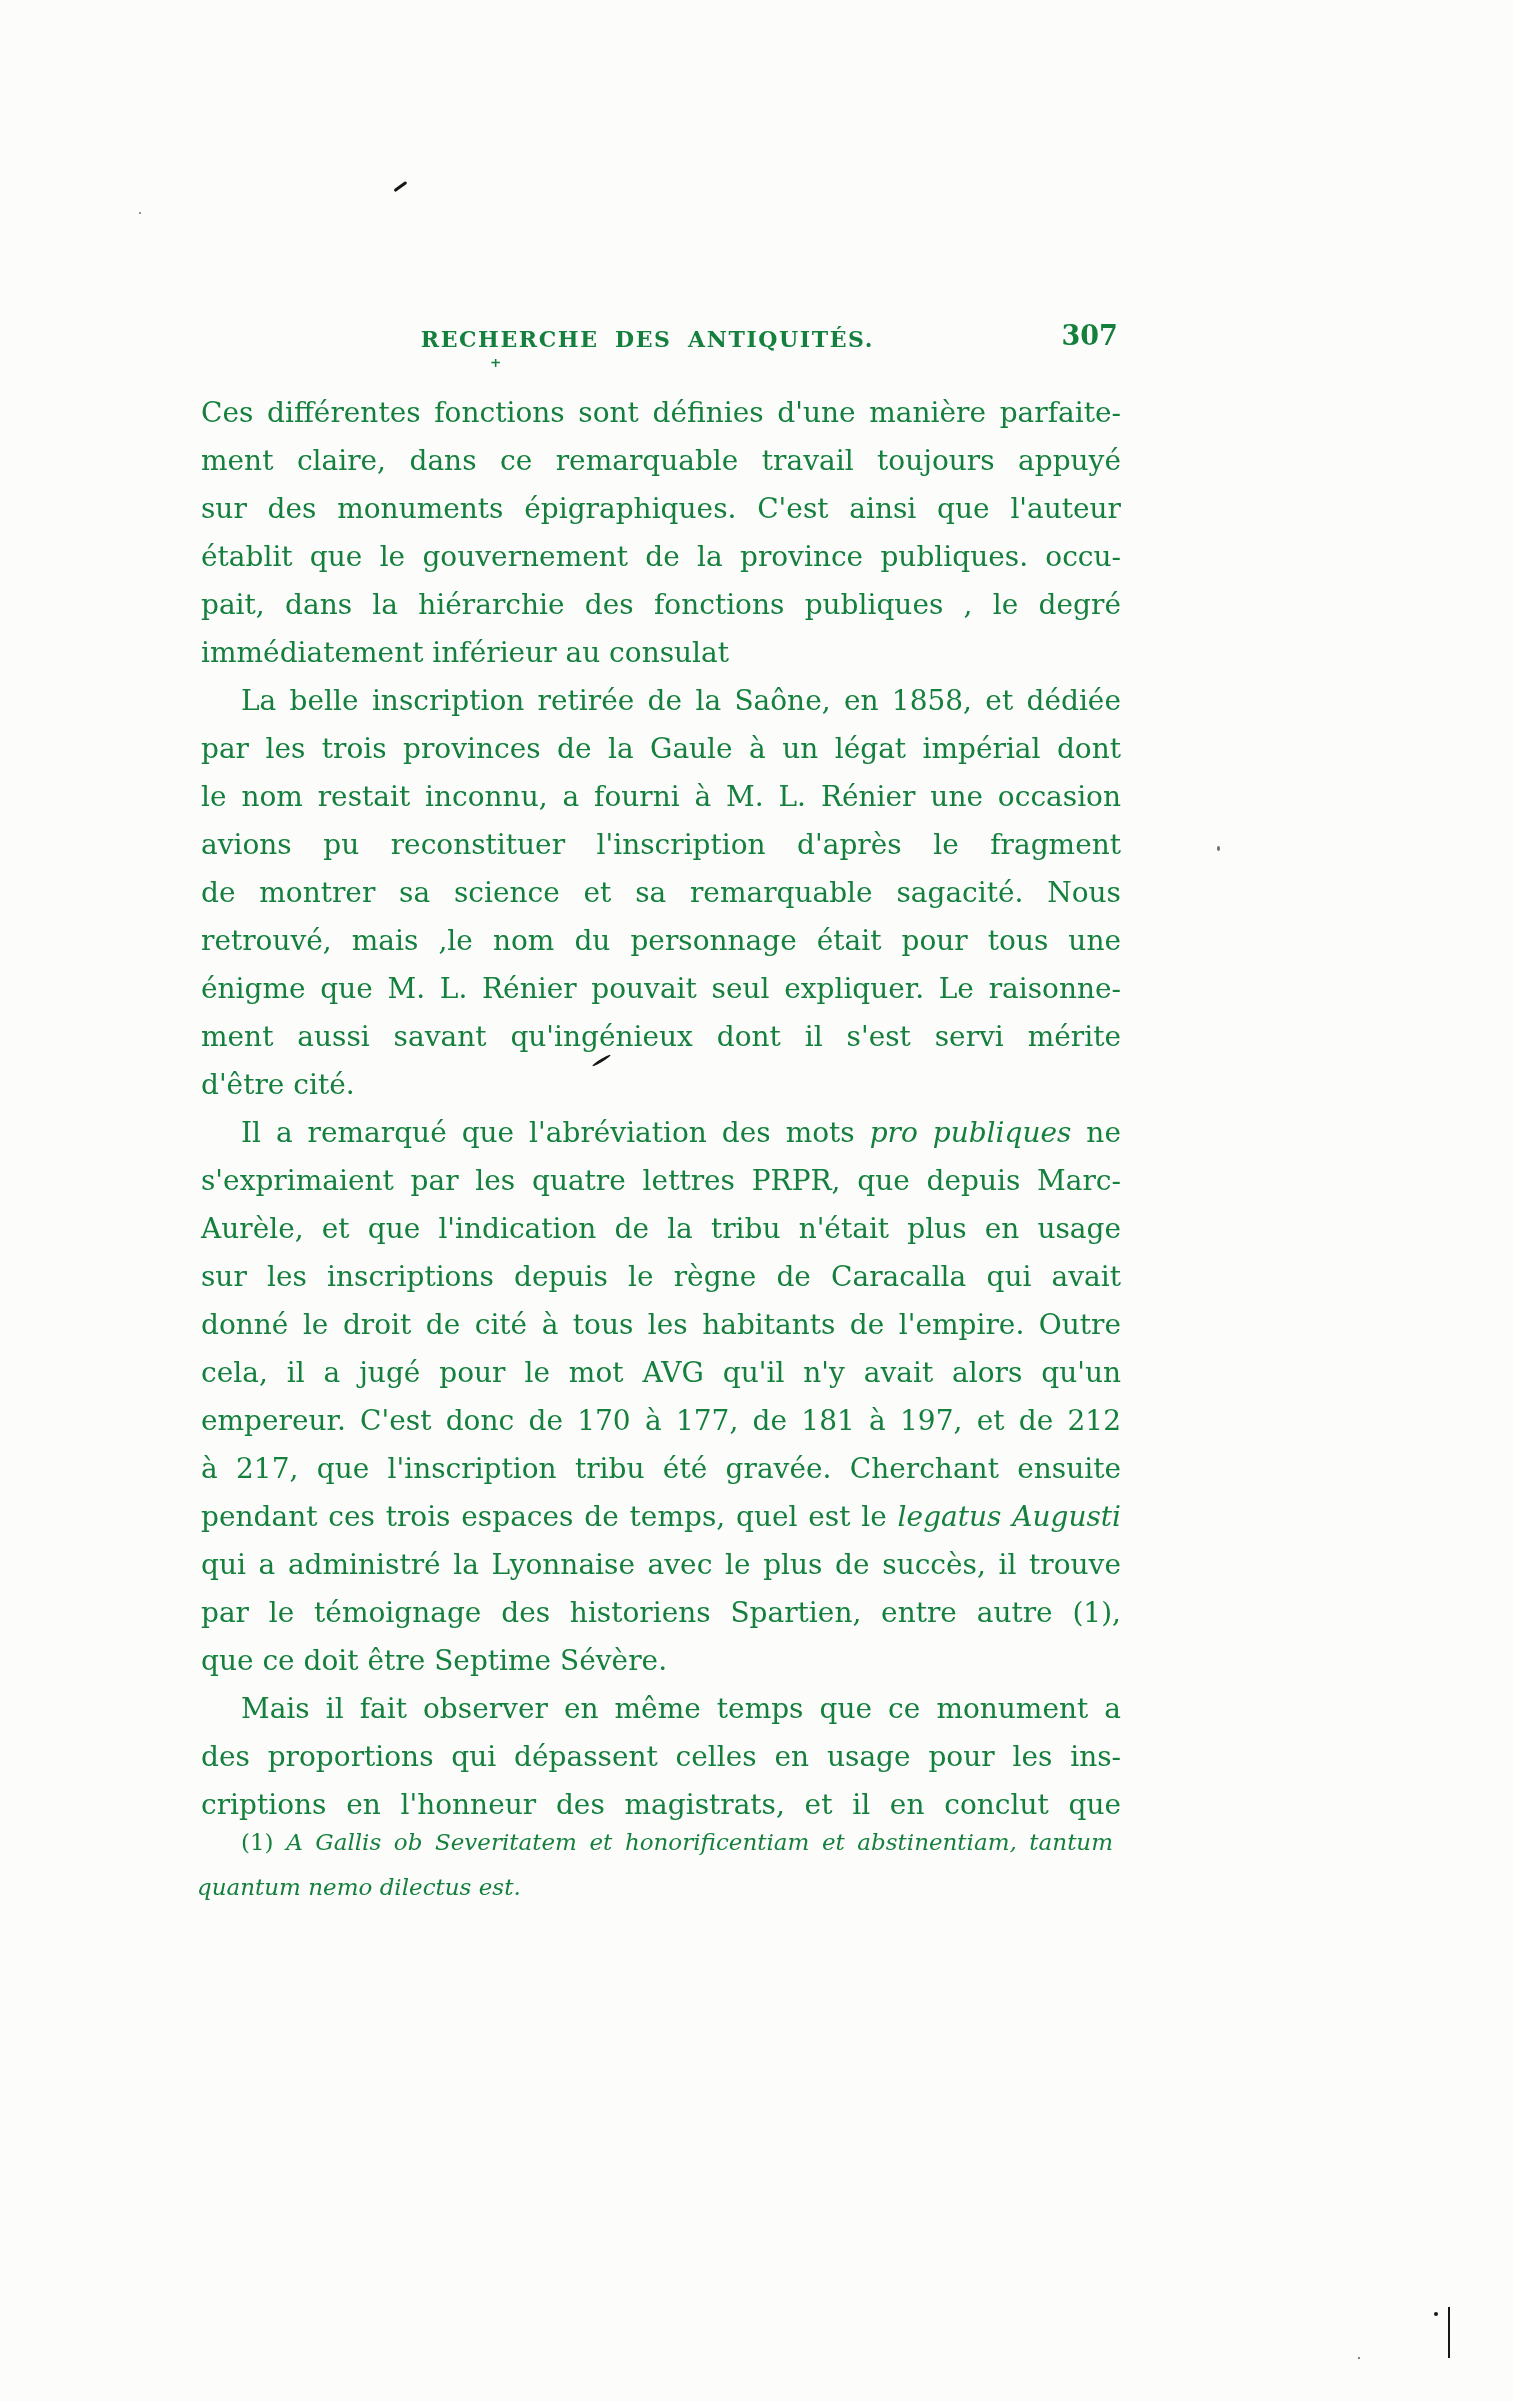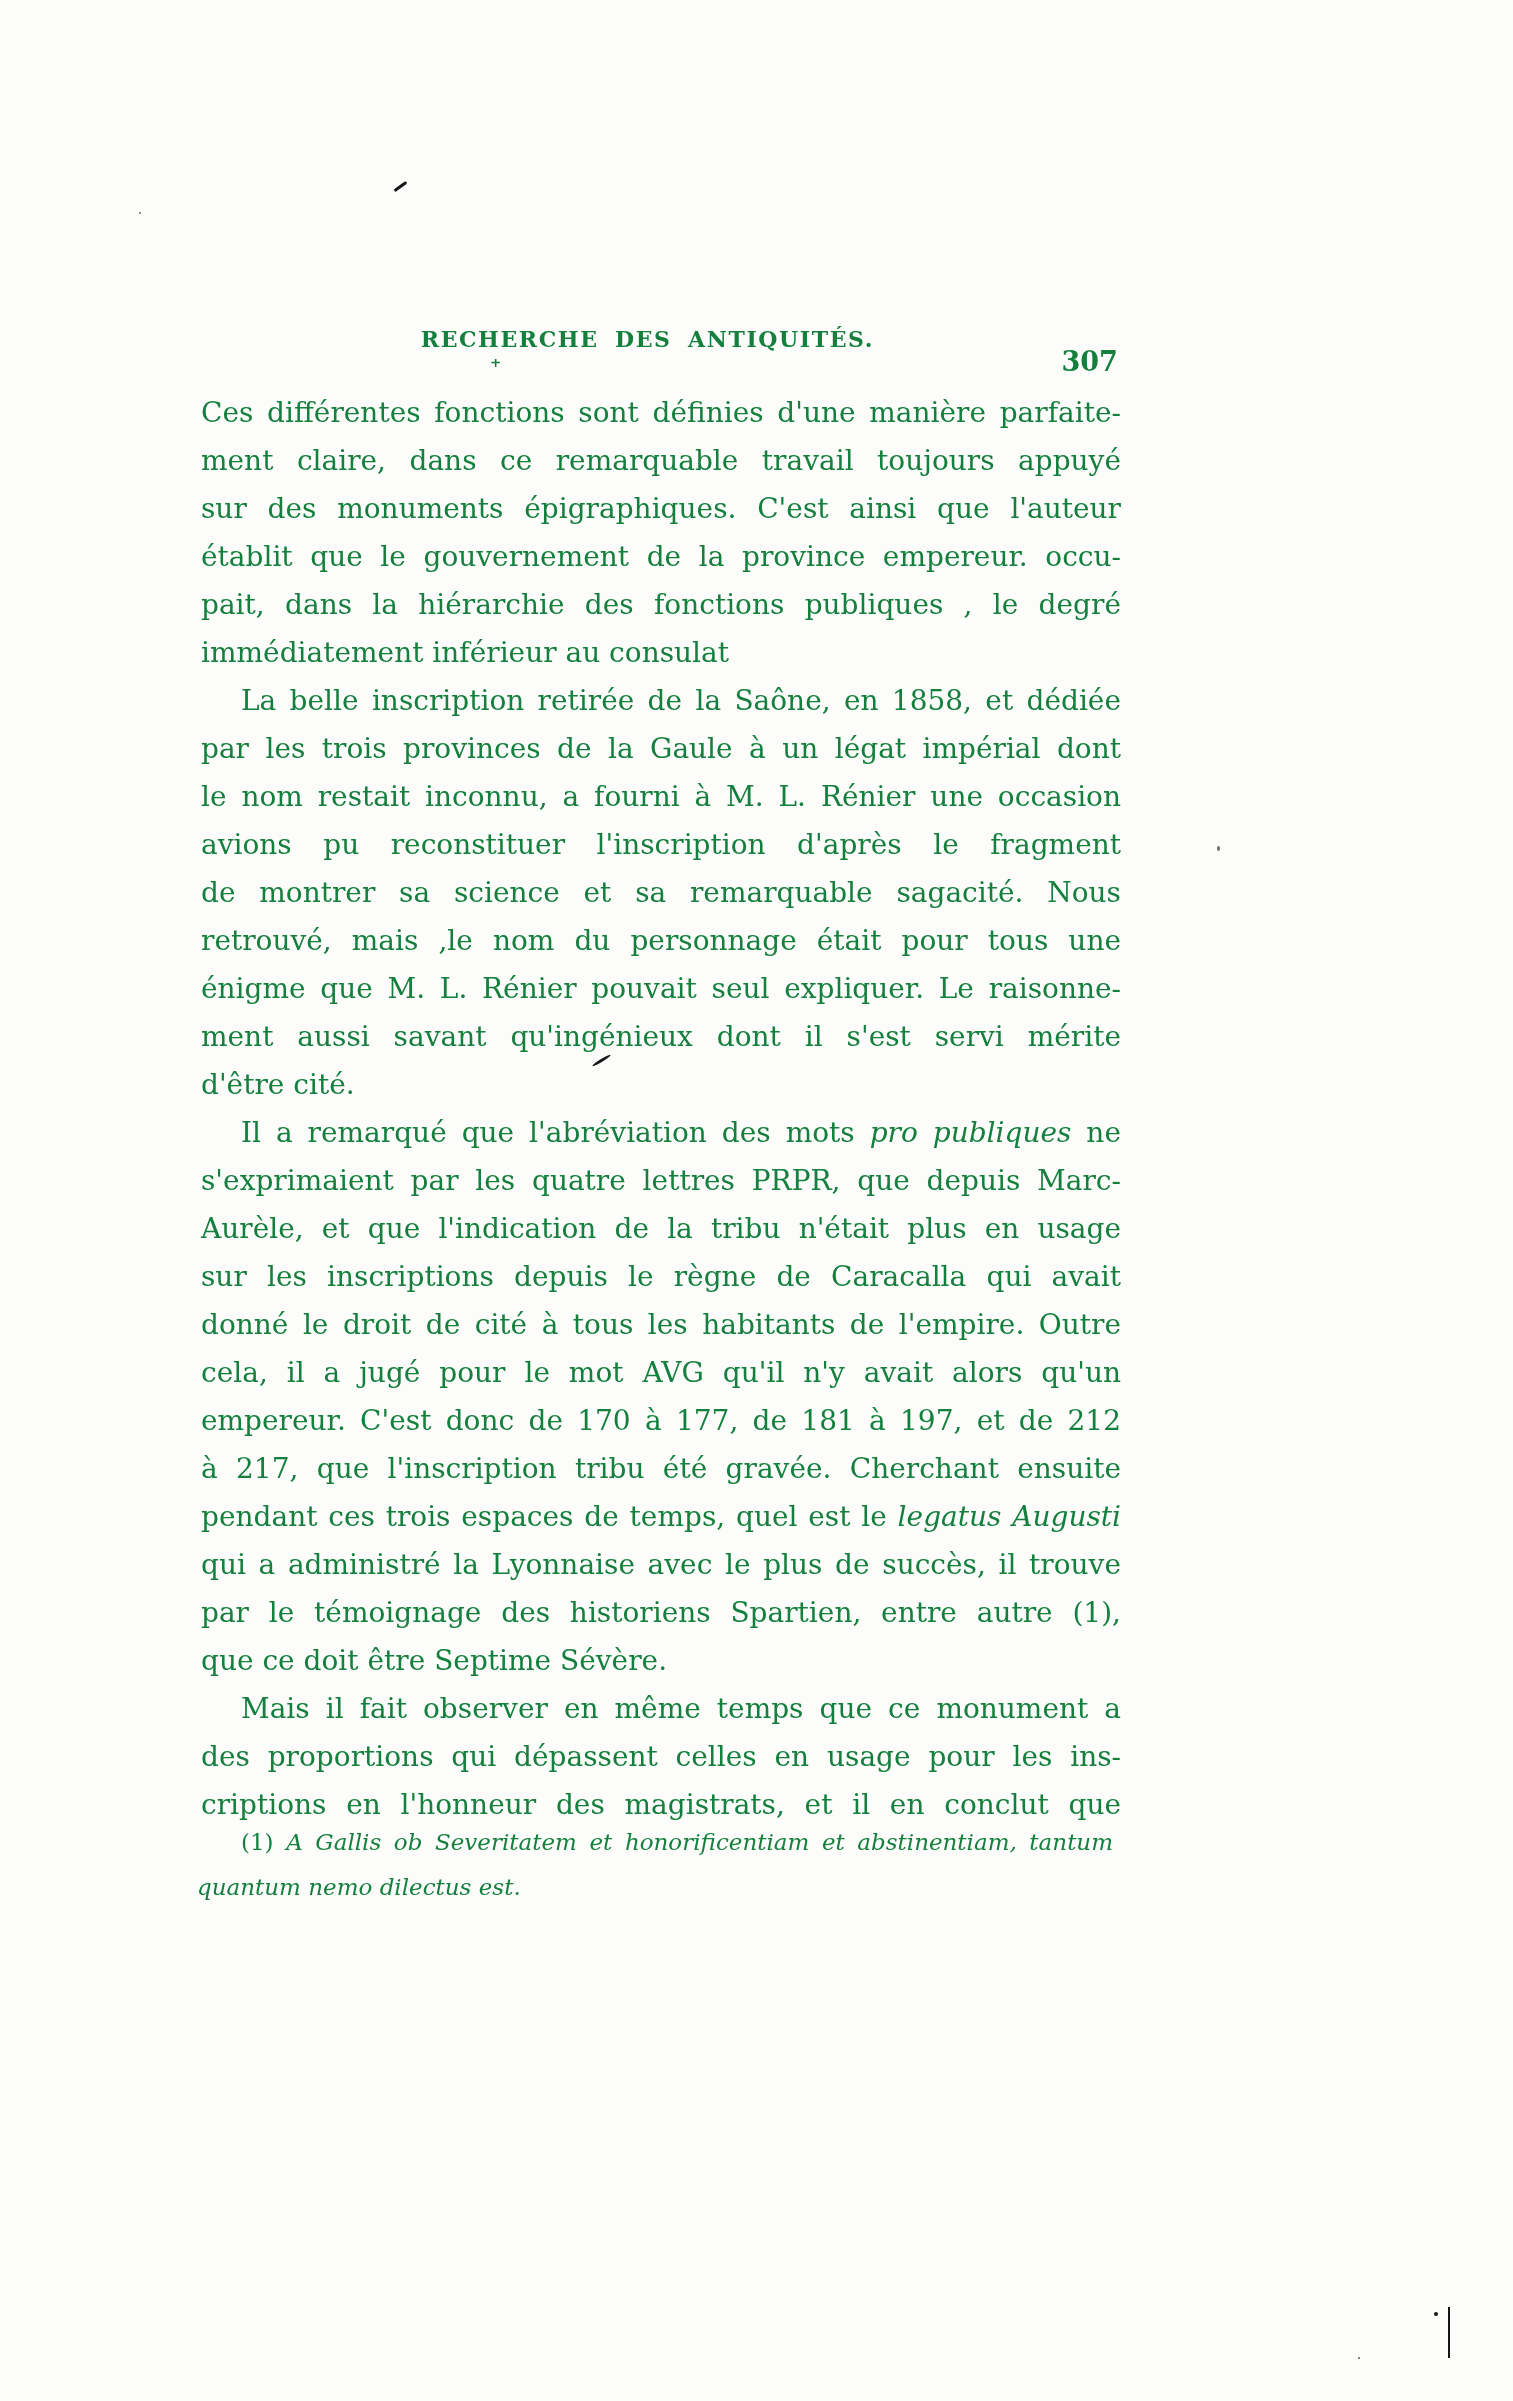--- a/index.html
+++ b/index.html
@@ -7,21 +7,21 @@
     position:relative; width:1514px; height:2401px;
     background:#fcfcfb; color:#15803d; overflow:hidden;
     font-family:"DejaVu Serif", serif;
   }
   .header-row { position:absolute; left:201px; top:320px; width:920px; height:41px; }
   .header-title {
     position:absolute; left:50%; top:6.4px; transform:translateX(-53%);
     font-size:22px; font-weight:700; letter-spacing:1.6px; word-spacing:7.2px;
     white-space:nowrap;
   }
-  .page-number { position:absolute; right:3.2px; top:0px; font-size:27px; font-weight:700;margin-top:26px; }
+  .page-number { position:absolute; right:3.2px; top:0px; font-size:27px; font-weight:700; }
   .body-text {
     position:absolute; left:201px; top:389px; width:920px;
     font-size:28px; line-height:48px;
   }
   .body-text .line { height:48px; text-align:justify; text-align-last:justify; }
   .body-text .line.end { text-align-last:left; }
   .line.ind { text-indent:40px; }
   .it { font-style:italic; }
   .footnote {
     position:absolute; left:197px; top:1820px; width:916px;
@@ -48,21 +48,21 @@
 
   <div class="header-row">
     <div class="header-title">RECHERCHE DES ANTIQUITÉS.</div>
     <div class="page-number">307</div>
   </div>
 
   <div class="body-text">
       <div class="line"><span>Ces différentes fonctions sont définies d'une manière parfaite-</span></div>
       <div class="line"><span>ment claire, dans ce remarquable travail toujours appuyé</span></div>
       <div class="line"><span>sur des monuments épigraphiques. C'est ainsi que l'auteur</span></div>
-      <div class="line"><span>établit que le gouvernement de la province empereur. occu-</span></div>
+      <div class="line"><span>établit que le gouvernement de la province publiques. occu-</span></div>
       <div class="line"><span>pait, dans la hiérarchie des fonctions publiques , le degré</span></div>
       <div class="line end"><span>immédiatement inférieur au consulat</span></div>
       <div class="line ind"><span>La belle inscription retirée de la Saône, en 1858, et dédiée</span></div>
       <div class="line"><span>par les trois provinces de la Gaule à un légat impérial dont</span></div>
       <div class="line"><span>le nom restait inconnu, a fourni à M. L. Rénier une occasion</span></div>
       <div class="line"><span>avions pu reconstituer l'inscription d'après le fragment</span></div>
       <div class="line"><span>de montrer sa science et sa remarquable sagacité. Nous</span></div>
       <div class="line"><span>retrouvé, mais ,le nom du personnage était pour tous une</span></div>
       <div class="line"><span>énigme que M. L. Rénier pouvait seul expliquer. Le raisonne-</span></div>
       <div class="line"><span>ment aussi savant qu'ingénieux dont il s'est servi mérite</span></div>

